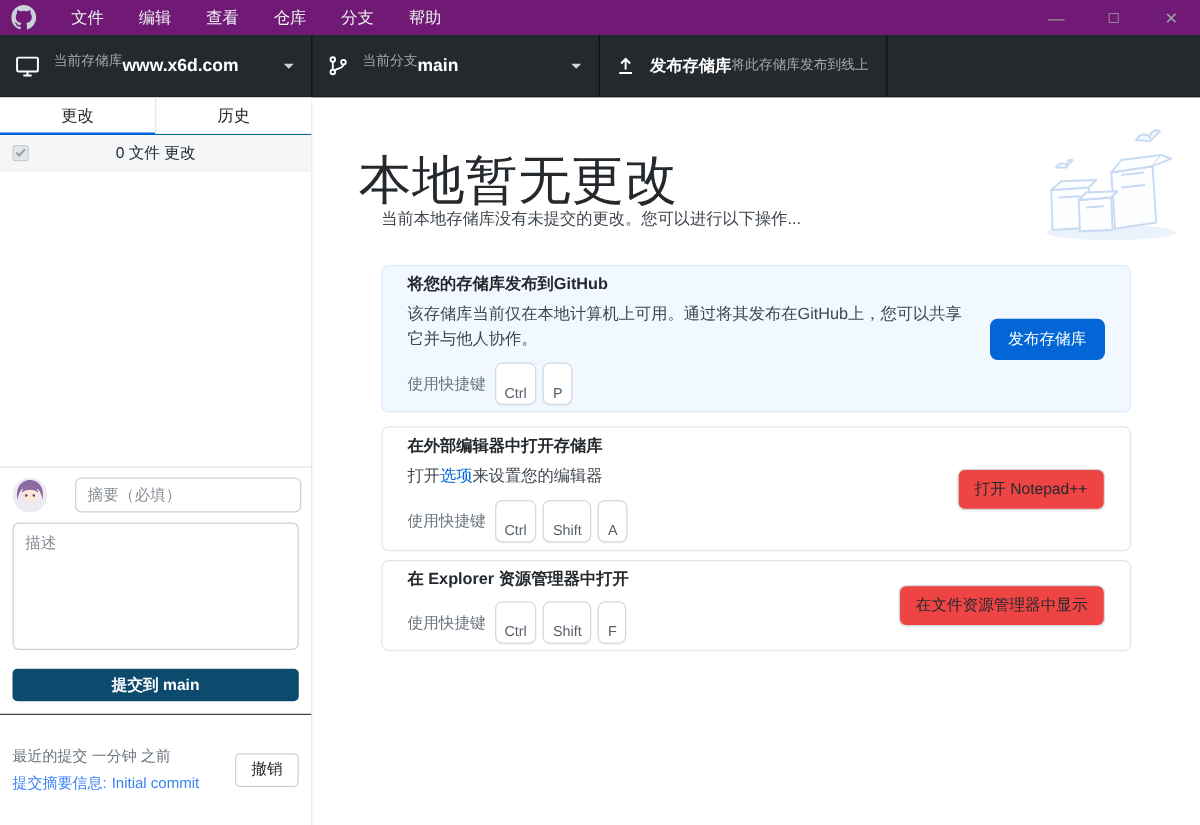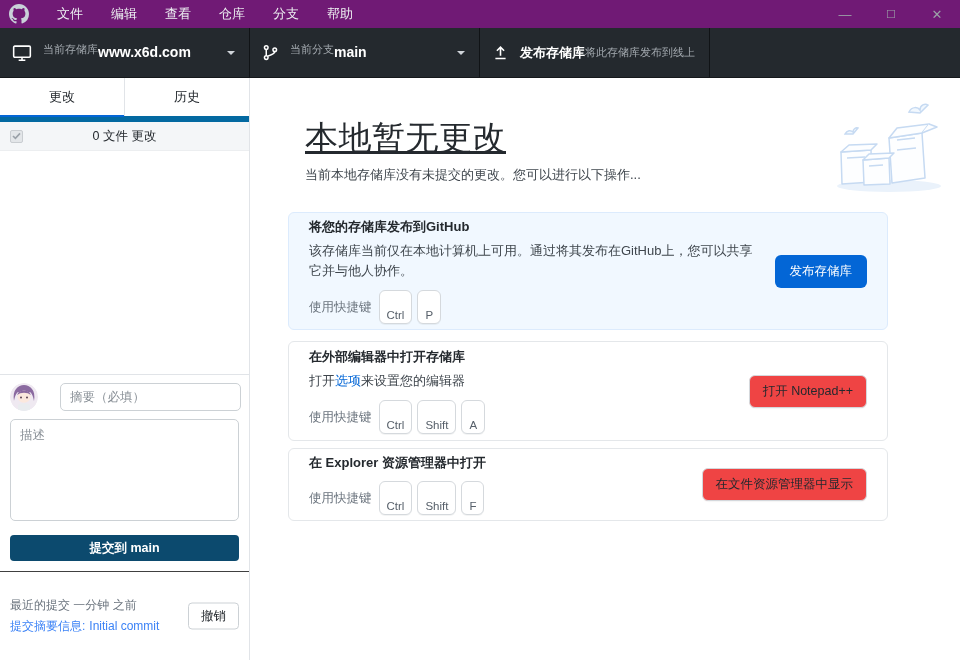--- a/index.html
+++ b/index.html
@@ -31,21 +31,21 @@
   .tb-value { font-size:14px; font-weight:bold; color:#ffffff; margin-top:1px; }
   .tb-sub { font-size:11px; color:#a3a9af; margin-top:2px; }
   .caret { width:0; height:0; border-left:4px solid transparent; border-right:4px solid transparent;
            border-top:4px solid #cfd4d9; position:absolute; right:14px; top:23px; }
 
   
   .body { flex:1; display:flex; min-height:0; }
 
   
   .sidebar { width:250px; flex-shrink:0; background:#fff; border-right:1px solid #e1e4e8; display:flex; flex-direction:column; }
-  .tabs { height:44px; display:flex; border-bottom:6px solid #0369a1; flex-shrink:0; }
+  .tabs { height:30px; display:flex; border-bottom:1px solid #0369a1; flex-shrink:0; }
   .tab { flex:1; display:flex; align-items:center; justify-content:center; font-size:13px; color:#24292e; position:relative; background:#fff; border:none; }
   .tab + .tab { border-left:1px solid #e1e4e8; }
   .tab.active::after { content:""; position:absolute; left:0; right:0; bottom:-1px; height:2px; background:#0366d6; }
   .files-row { height:29px; background:#f4f6f8; border-bottom:1px solid #eceef0; position:relative; display:flex; align-items:center; flex-shrink:0; }
   .checkbox { position:absolute; left:10px; width:13px; height:13px; background:#e3e6e9; border:1px solid #c9cdd1; border-radius:2px; display:flex; align-items:center; justify-content:center; }
   .files-label { width:100%; text-align:center; font-size:12.5px; color:#24292e; }
   .commit-area { margin-top:auto; border-top:1px solid #e1e4e8; padding:8px 10px 10px 10px; flex-shrink:0; }
   .summary-row { display:flex; align-items:center; gap:22px;justify-content:space-between; }
   .avatar { width:28px; height:28px; border-radius:50%; overflow:hidden; flex-shrink:0; }
   .summary-input { flex:1; height:28px; border:1px solid #ccd1d5; border-radius:5px; padding:0 9px; font-size:12.5px; font-family:inherit; color:#24292e; outline:none; }
@@ -54,25 +54,25 @@
   .commit-btn { width:100%; height:26px; margin-top:10px; background:#0c4a6e; color:#fff; border:none; border-radius:4px; font-size:12.5px; font-weight:600; font-family:inherit; }
   .commit-btn b { font-weight:700; }
   .recent { border-top:1px solid #404040; padding:25px 10px; position:relative; flex-shrink:0; }
   .recent-line1 { font-size:12px; color:#6a737d; }
   .recent-line2 { font-size:12px; color:#3b82f6; margin-top:4px; }
   .recent-line2 .val { margin-left:4px; }
   .undo-btn { position:absolute; right:10px; top:50%; transform:translateY(-50%); background:#fff; border:1px solid #ccd1d5; border-radius:4px; padding:4px 12px; font-size:12.5px; color:#24292e; font-family:inherit; }
 
   
   .main { flex:1; position:relative; background:#fff; }
-  .main h1 { position:absolute; left:55px; top:38px; font-size:33px; font-weight:300; color:#24292e; letter-spacing:0.5px;text-decoration:underline; }
+  .main h1 { position:absolute; left:37px; top:38px; font-size:42px; font-weight:300; color:#24292e; letter-spacing:0.5px; }
   .main .subheading { position:absolute; left:55px; top:88px; font-size:13px; color:#3f464d; }
   .illustration { position:absolute; right:6px; top:20px; }
 
-  .card { position:absolute; left:38px; width:600px; border-radius:6px; display:flex; align-items:center; padding:0 20px; }
+  .card { position:absolute; left:55px; width:600px; border-radius:6px; display:flex; align-items:center; padding:0 20px; }
   .card-1 { top:134px; height:118px; background:#f1f8ff; border:1px solid #dcebfd; }
   .card-2 { top:263px; height:100px; background:#fff; border:1px solid #e4e7ea; }
   .card-3 { top:370px; height:73px; background:#fff; border:1px solid #e4e7ea; }
   .card-text { flex:1; padding-right:14px; }
   .card-title { font-size:13px; font-weight:bold; color:#24292e; }
   .card-body { font-size:13px; color:#3f464d; line-height:1.55; margin-top:5px; max-width:488px; }
   .card-body a { color:#0366d6; text-decoration:none; }
   .kbd-row { margin-top:9px; display:flex; align-items:center; gap:5px; font-size:12.5px; color:#6a737d; }
   .kbd-row .kbd-label { margin-right:2px; }
   kbd { display:inline-block; border:1px solid #d5d9dd; background:#fff; border-radius:6px; padding:16px 7px; height:19px; line-height:17px; font-size:11.5px; color:#57606a; font-family:inherit; box-shadow:0 1px 0 rgba(27,31,35,0.05); }

